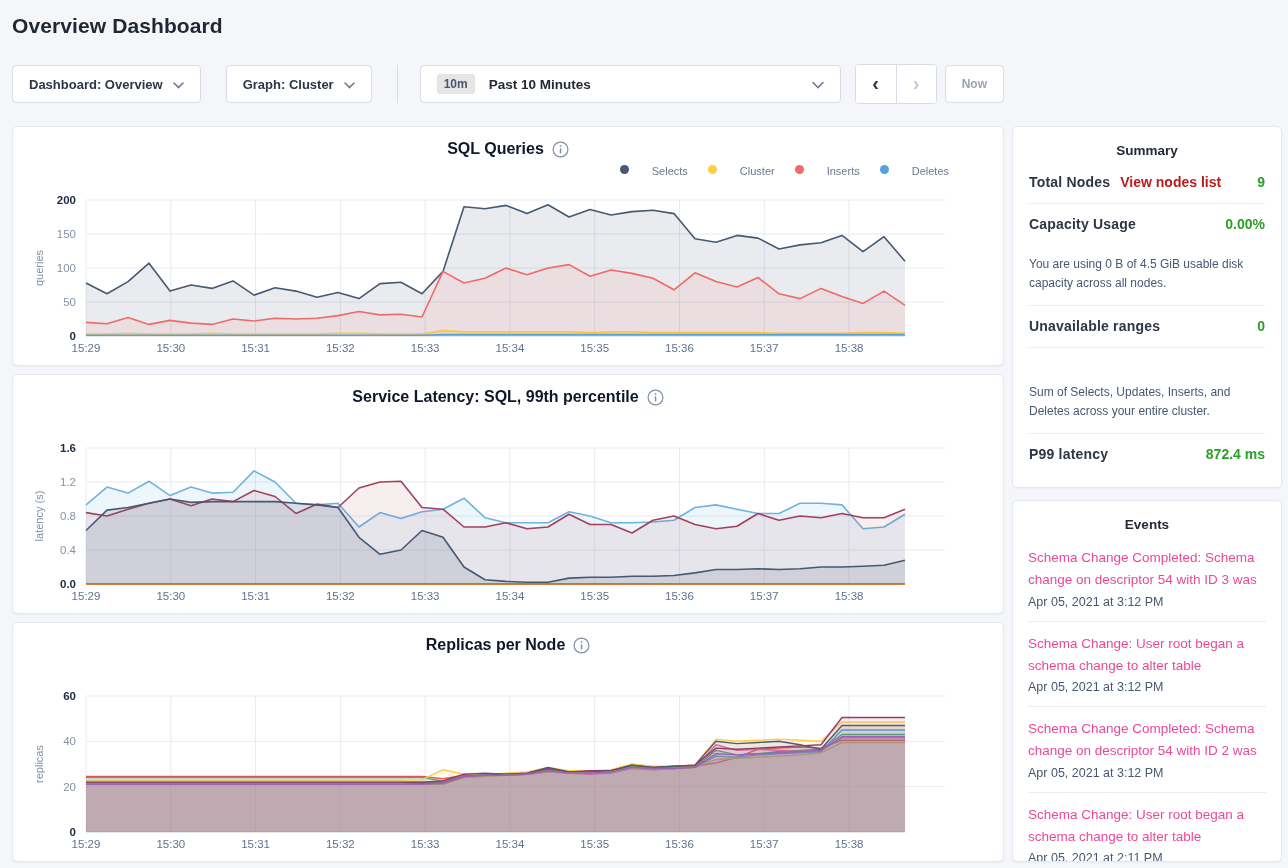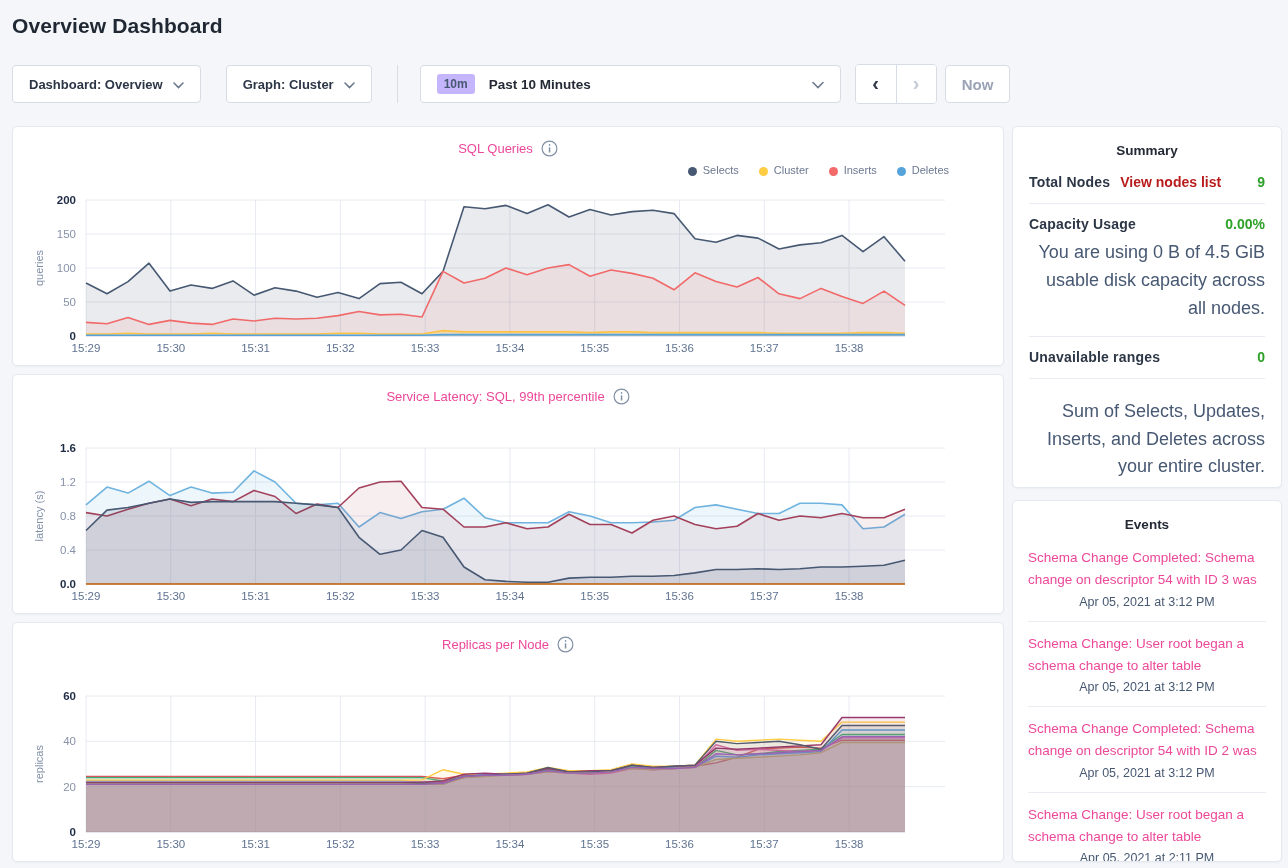--- a/index.html
+++ b/index.html
@@ -21,67 +21,67 @@
     display:inline-flex; align-items:center; gap:10px; padding:0 16px;
     font-family:inherit; font-size:13px; font-weight:700; color:#2C3646; cursor:pointer;
   }
   .dd-btn { margin-right:25px; }
   .vdiv { width:1px; height:38px; background:#D7DCE5; margin-right:22px; }
   .picker {
     width:421px; margin-right:14px; justify-content:flex-start; gap:14px; position:relative;
   }
   .picker .chev { margin-left:auto; }
   .badge {
-    background:#c4b5fd; color:#475872; border-radius:3px; padding:3px 7px;
+    background:#e5e5e5; color:#475872; border-radius:3px; padding:3px 7px;
     font-size:12px; font-weight:700;
   }
   .time-label { font-size:13.5px; font-weight:700; color:#242A35; }
   .nav-group { display:flex; height:40px; border:1px solid #D7DCE5; border-radius:4px; background:#fff; overflow:hidden; margin-right:8px; }
   .nav-btn { width:40px; border:none; background:#fff; display:flex; align-items:center; justify-content:center;
     font-size:20px; font-weight:700; cursor:pointer; font-family:inherit; line-height:1; padding-bottom:3px; }
   .nav-btn + .nav-btn { border-left:1px solid #D7DCE5; }
   .nav-prev { color:#2C3646; }
   .nav-next { color:#C5CBD8; cursor:default; }
-  .now-btn { color:#9AA3B5; font-size:15px; cursor:default; }
+  .now-btn { color:#9AA3B5; font-size:12px; cursor:default; }
 
   
   .content { display:flex; gap:8px; align-items:flex-start; }
   .charts { flex:1; min-width:0; display:flex; flex-direction:column; gap:8px; }
   .sidebar { width:270px; flex:none; display:flex; flex-direction:column; gap:12px; height:736px; }
 
   .panel { background:#fff; border:1px solid #E4E8EF; border-radius:5px; box-shadow:0 1px 2px rgba(50,60,80,.04); }
 
   
   .chart-panel { height:240px; display:flex; flex-direction:column; }
   .chart-head { margin-top:13px; display:flex; justify-content:center; align-items:center; gap:8px; }
-  .chart-title { font-size:13px; font-weight:400; color:#ec4899; }
+  .chart-title { font-size:16px; font-weight:700; color:#0f172a; }
   .info-icon { display:inline-flex; cursor:pointer; }
   .legend { display:flex; justify-content:flex-end; gap:20px; padding-right:54px; margin-top:7px; }
-  .lg-item { display:inline-flex; align-items:flex-end; gap:6px; }
+  .lg-item { display:inline-flex; align-items:flex-start; gap:23px; }
   .lg-dot { width:9px; height:9px; border-radius:50%; display:inline-block; }
   .lg-label { font-size:11px; color:#6B7890; }
   .plot { height:162px; margin-top:auto; margin-bottom:8px; }
   .plot svg { display:block; }
 
   
   .summary-panel { height:362px; padding:14px 16px; overflow:hidden; }
   .panel-title { text-align:center; font-size:13.5px; font-weight:700; color:#242A35; margin:2px 0 4px 0; }
   .sum-item { padding:12px 0 13px 0; }
   .sum-row { display:flex; align-items:flex-end; gap:10px; }
   .sum-label { font-weight:700; font-size:14px; color:#2C3646; letter-spacing:.2px; }
   .sum-link { font-weight:700; font-size:14px; cursor:pointer; }
   .sum-value { margin-left:auto; font-weight:700; font-size:14px; }
-  .sum-desc { margin-top:7px; font-size:18px; color:#475872; line-height:1.55;text-align:right; }
+  .sum-desc { margin-top:23px; font-size:12px; color:#475872; line-height:1.55; }
   .divider { height:1px; background:#E9ECF2; }
 
   
   .events-panel { flex:1; padding:14px 15px; overflow:hidden; }
   .event-item { padding:11px 0 12px 0; }
   .event-text { font-size:13.5px; color:#ec4899; line-height:1.65; }
-  .event-time { margin-top:3px; font-size:12.5px; color:#475872;text-align:center; }
+  .event-time { margin-top:3px; font-size:12.5px; color:#475872; }
 </style>
 </head>
 <body>
 
 <div class="page">
 
   <h1 class="page-title">Overview Dashboard</h1>
 
   <div class="toolbar">
     <button class="btn dd-btn">

